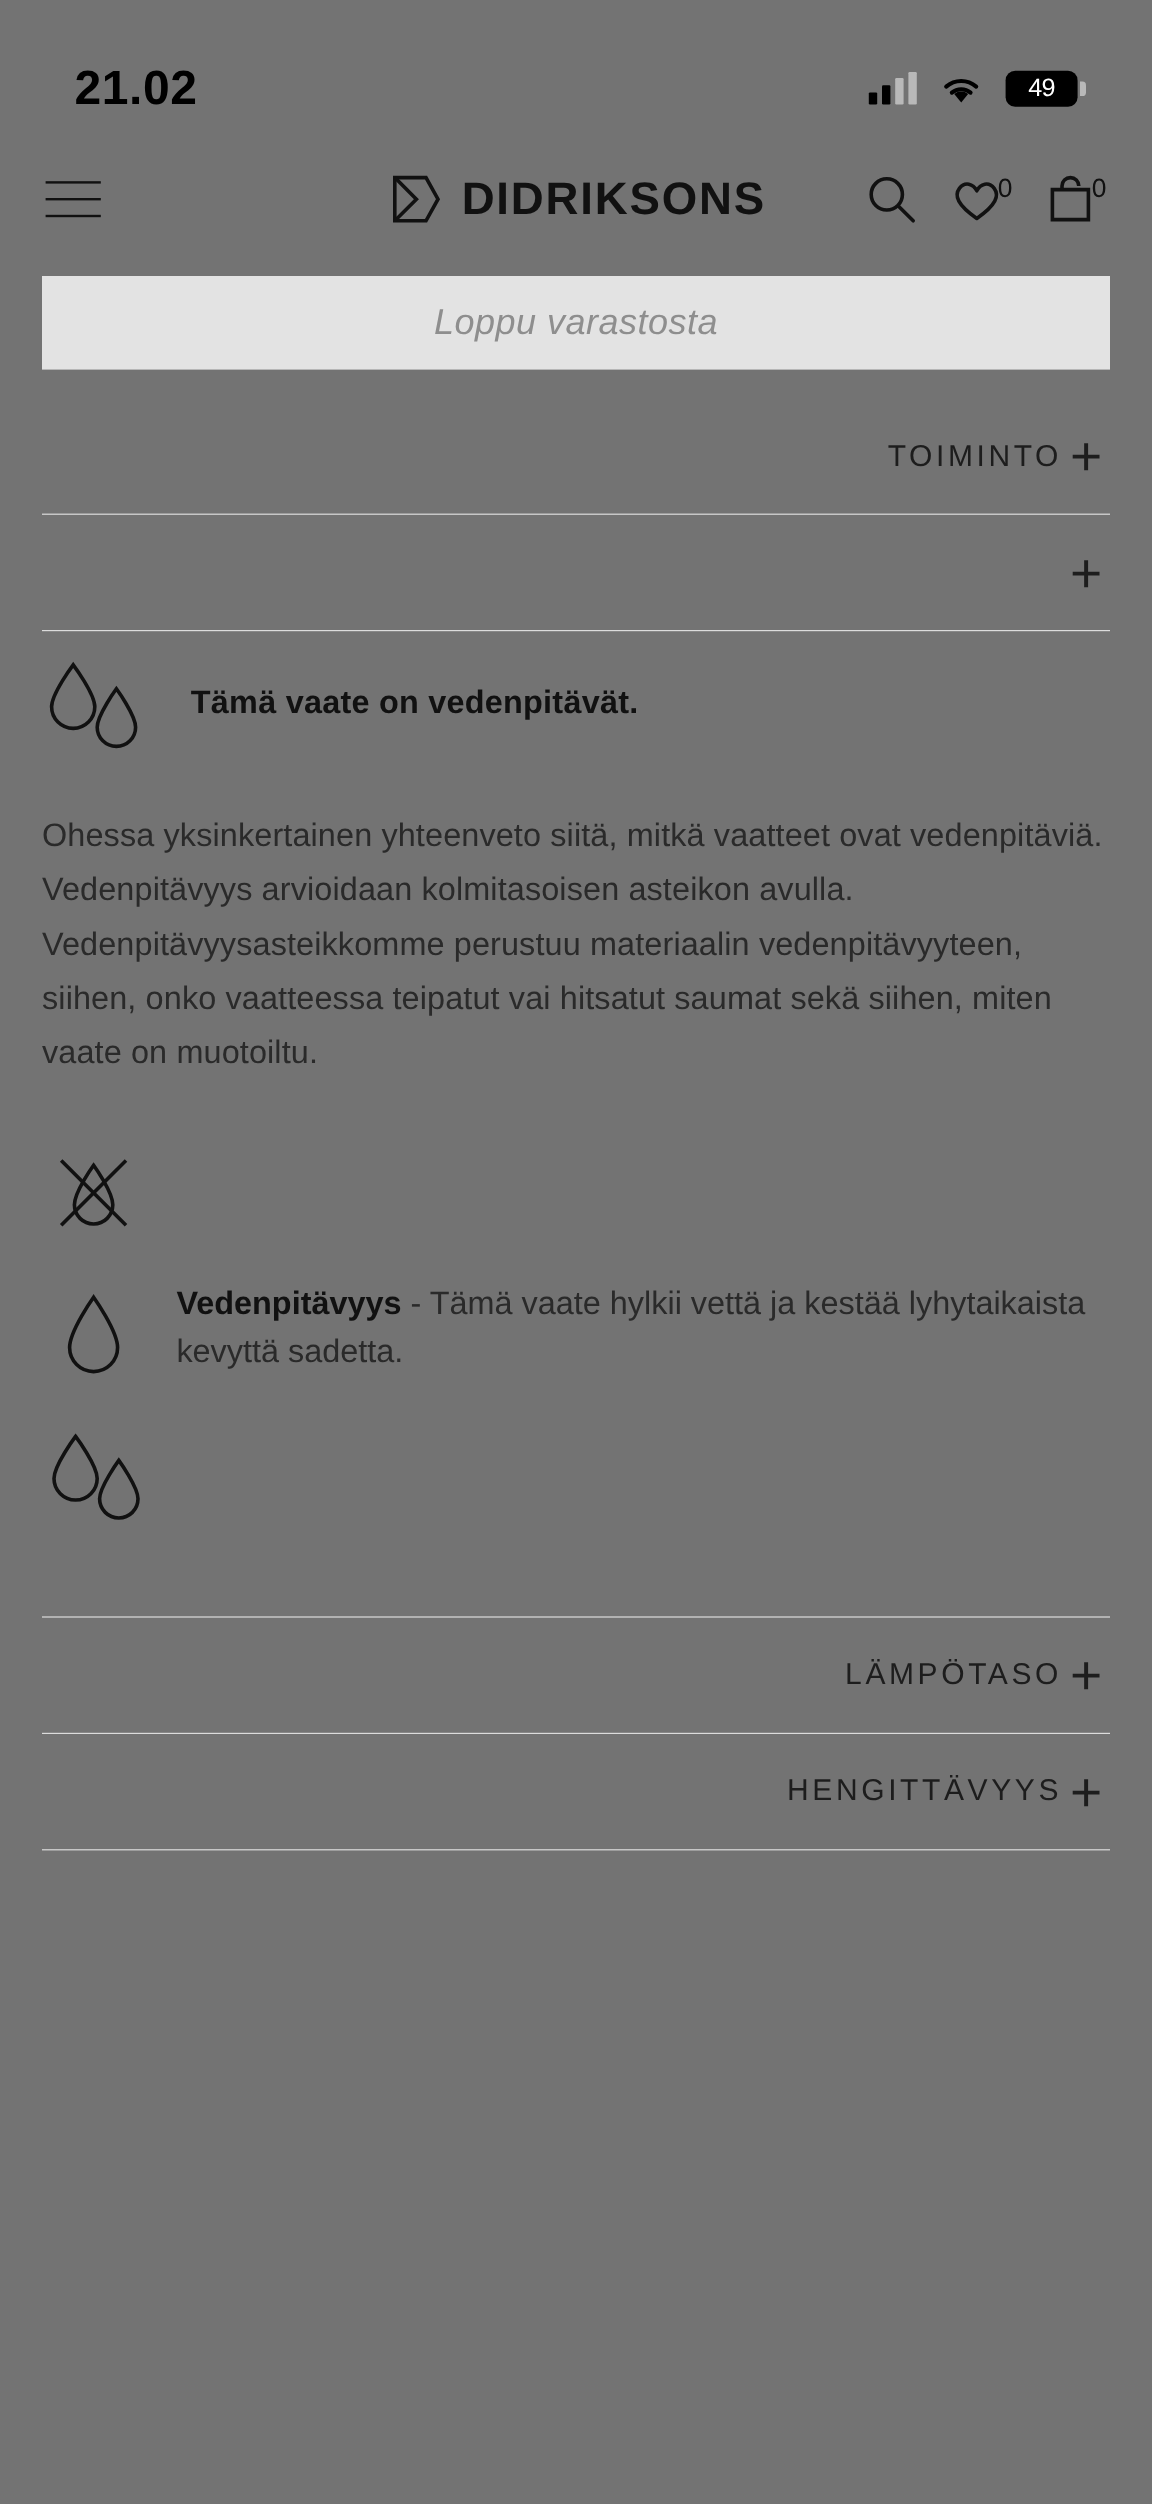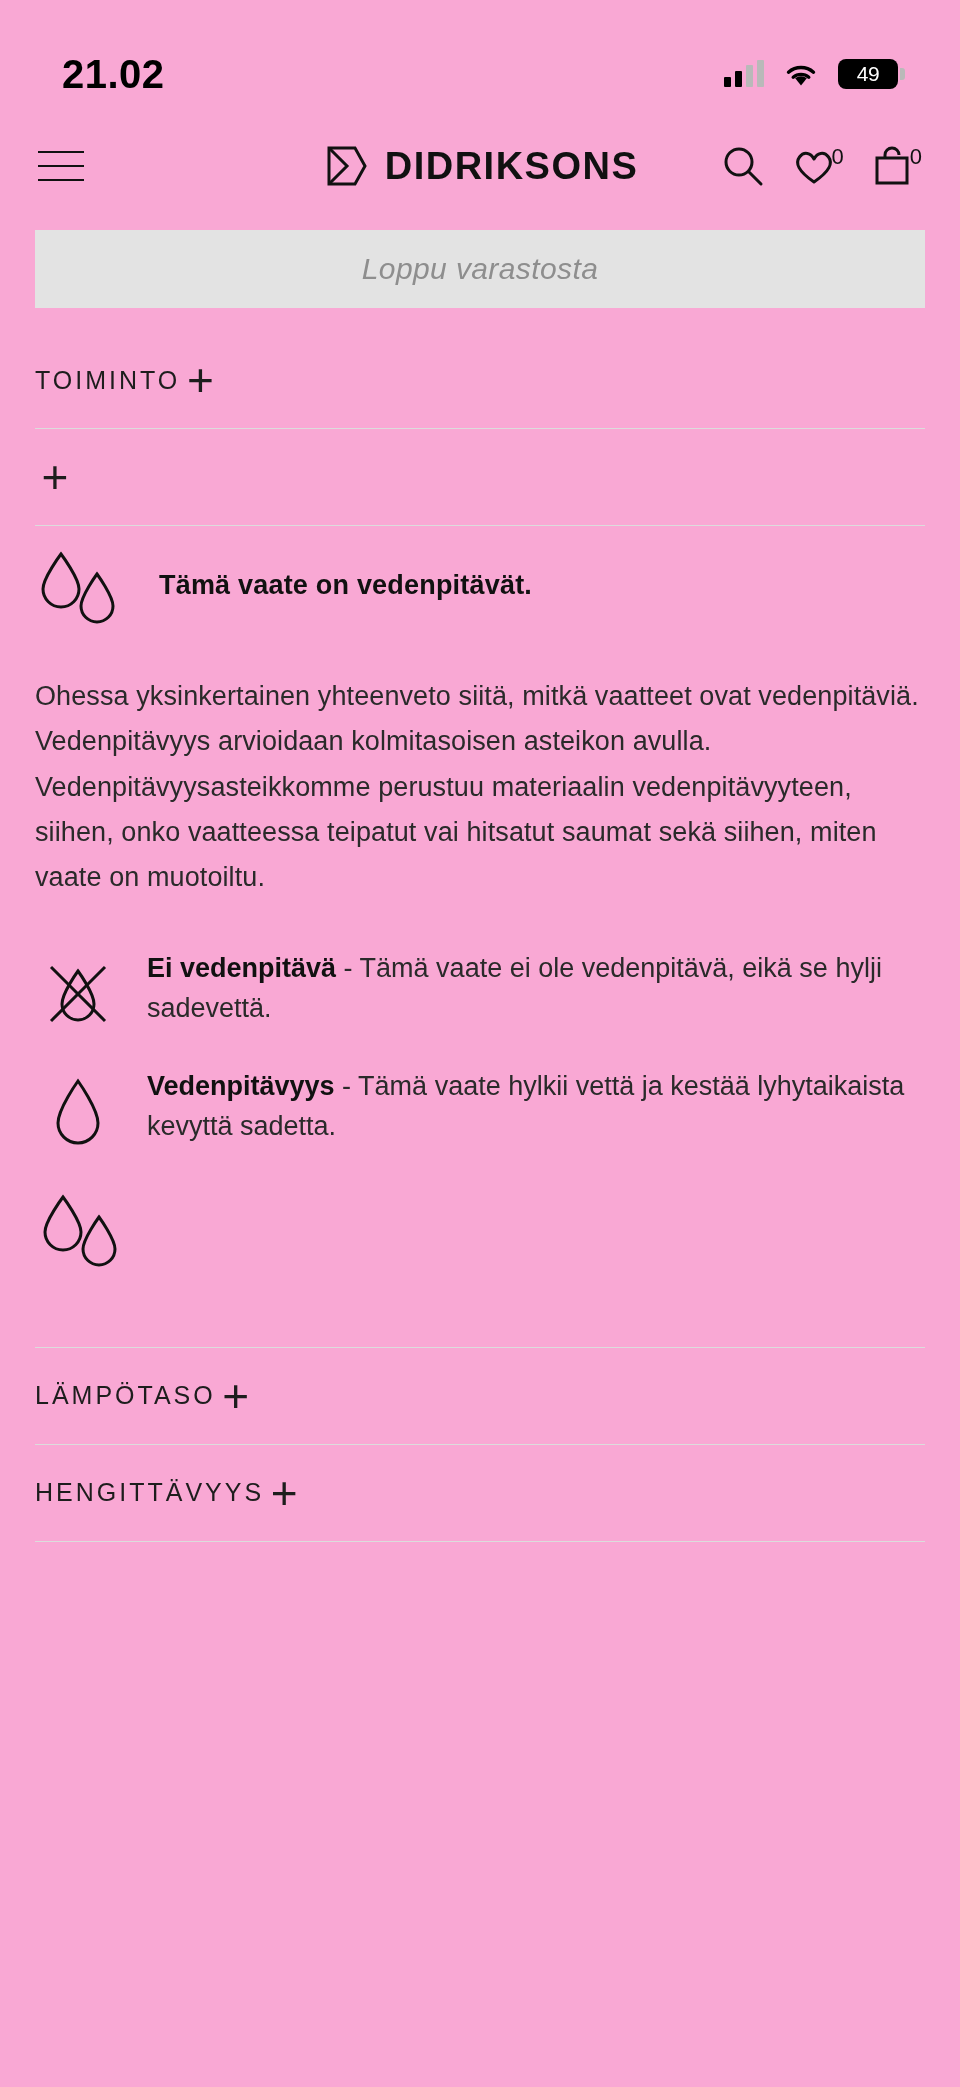--- a/index.html
+++ b/index.html
@@ -8,21 +8,21 @@
     height: 2087px;
     background: #ffffff;
     font-family: "Liberation Sans", sans-serif;
     color: #1a1a1a;
     overflow: hidden;
   }
   .page {
     position: relative;
     width: 960px;
     height: 2087px;
-    background: #f9a8d4;
+    background: #737373;
   }
 
   
   .statusbar {
     height: 118px;
     display: flex;
     align-items: center;
     justify-content: space-between;
     padding: 30px 62px 0 62px;
   }
@@ -152,21 +152,21 @@
 
   
   .acc-list { margin-top: 24px; }
   .acc {
     padding: 0 35px;
   }
   .acc-head {
     height: 96px;
     display: flex;
     align-items: center;
-    justify-content: flex-start;
+    justify-content: flex-end;
     cursor: pointer;
   }
   .acc-title {
     font-size: 25px;
     letter-spacing: 3px;
     color: #1d1d1d;
   }
   .acc-sign {
     font-size: 46px;
     line-height: 1;
@@ -335,23 +335,20 @@
 
       <div class="levels">
 
         <div class="level">
           <div class="level-icon">
             <svg width="86" height="86" viewBox="0 0 86 86">
               <path d="M43 18 C43 18 27 40 27 51 A16 16 0 0 0 59 51 C59 40 43 18 43 18 Z" fill="none" stroke="#111" stroke-width="3"></path>
               <line x1="16" y1="14" x2="70" y2="68" stroke="#111" stroke-width="3"></line>
               <line x1="70" y1="14" x2="16" y2="68" stroke="#111" stroke-width="3"></line>
             </svg>
-          </div>
-          <div class="level-text">
-            <b>Ei vedenpitävä</b><span> - Tämä vaate ei ole vedenpitävä, eikä se hylji sadevettä.</span>
           </div>
         </div>
 
         <div class="level">
           <div class="level-icon">
             <svg width="86" height="86" viewBox="0 0 86 86">
               <path d="M43 10 C43 10 23 38 23 52 A20 20 0 0 0 63 52 C63 38 43 10 43 10 Z" fill="none" stroke="#111" stroke-width="3"></path>
             </svg>
           </div>
           <div class="level-text">

